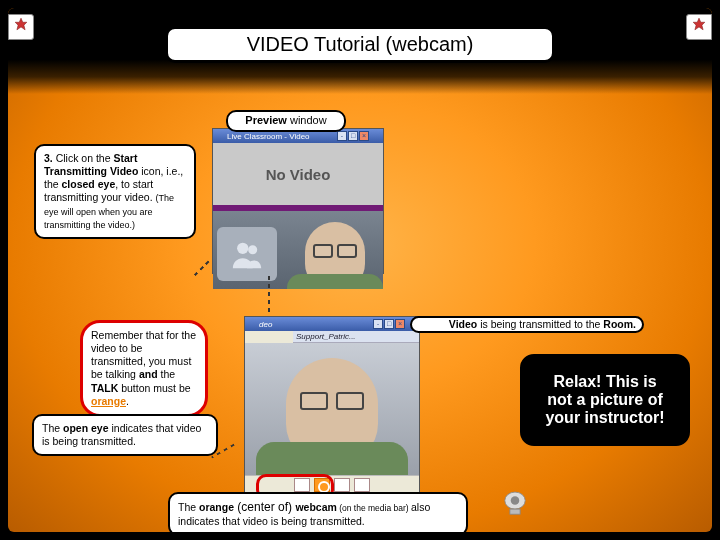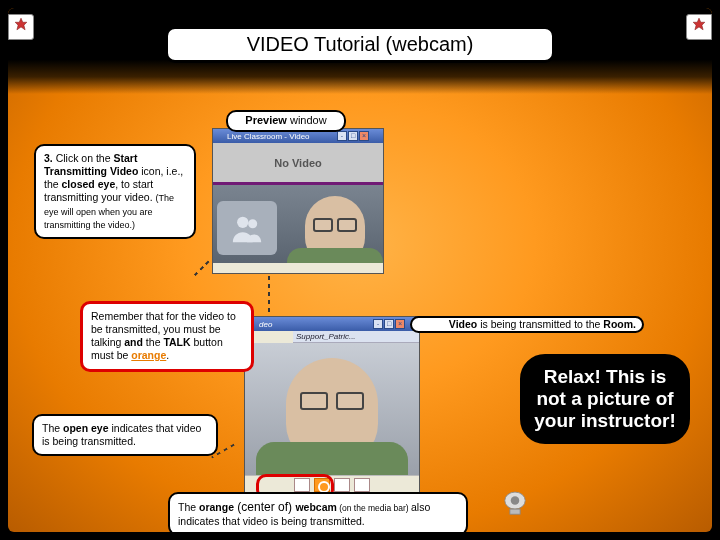--- a/index.html
+++ b/index.html
@@ -69,26 +69,26 @@
     border-radius: 10px;
     padding: 6px 8px;
     font-size: 10.5px;
     line-height: 1.25;
     z-index: 10;
   }
   .black-panel {
     position: absolute;
     background: #000;
     border: 2px solid #000;
-    border-radius: 25px;
+    border-radius: 14px;
     color: #fff;
-    font-size: 19px;
+    font-size: 16px;
     font-weight: bold;
     text-align: center;
-    padding: 10px;
+    padding: 17px;
     z-index: 10;
   }
   .preview-label {
     top: 102px; left: 218px;
     width: 120px;
     padding: 2px 4px;
     font-size: 11px;
     text-align: center;
   }
 
@@ -104,21 +104,21 @@
   .titlebar {
     height: 14px;
     background: linear-gradient(#6a8cd8, #3a5ca8);
     display: flex; align-items: center;
     padding: 0 14px;
     font-size: 8px; color: #fff;
   }
   .titlebar .spacer { flex: 1; }
   .tb-btn { width: 10px; height: 10px; background: #d9e2f3; border: 1px solid #2a4a88; margin-left: 1px; font-size: 7px; color:#2a4a88; text-align:center; line-height:8px;}
   .tb-close { background:#e86; }
-  .novideo { height: 42px; background: #c9c9c9; border-bottom: 3px solid #701a75; display:flex; align-items:center; justify-content:center; font-size:11px; font-weight:bold; color:#555;}
+  .novideo { height: 68px; background: #c9c9c9; border-bottom: 6px solid #701a75; display:flex; align-items:center; justify-content:center; font-size:15px; font-weight:bold; color:#555;}
   .cam-face {
     height: 78px;
     background: linear-gradient(#7a8490, #5a6470);
     position: relative;
     overflow: hidden;
   }
   .face {
     position: absolute; left: 50%; top: 50%; transform: translate(-50%,-50%);
     width: 60px; height: 68px;
     background: #d9bfa3;
@@ -206,21 +206,21 @@
 
   <div class="callout preview-label">
     <span class="bold">Preview</span>
     <span>window</span>
   </div>
 
   <div class="callout" style="top:136px; left:26px; width:162px;">
     <span class="bold">3.</span><span> Click on the </span><span class="bold">Start Transmitting Video</span><span> icon, i.e., the </span><span class="bold">closed eye</span><span>, to start transmitting your video. </span><span style="font-size:9px;">(The eye will open when you are transmitting the video.)</span>
   </div>
 
-  <div class="callout-red" style="top:293px; left:72px; width:174px;">
+  <div class="callout-red" style="top:312px; left:72px; width:128px;border-radius:20px;">
     <span>Remember that for the video to be transmitted, you must be talking </span><span class="bold">and</span><span> the </span><span class="bold">TALK</span><span> button must be </span><span class="orange">orange</span><span>.</span>
   </div>
 
   <div class="callout" style="top:406px; left:24px; width:186px;">
     <span>The </span><span class="bold">open eye</span><span> indicates that video is being transmitted.</span>
   </div>
 
   <div class="callout" style="top:308px; left:402px; width:234px; padding:0 6px;text-align:right;">
     <span class="bold">Video</span><span> is being transmitted to the </span><span class="bold">Room.</span>
   </div>

